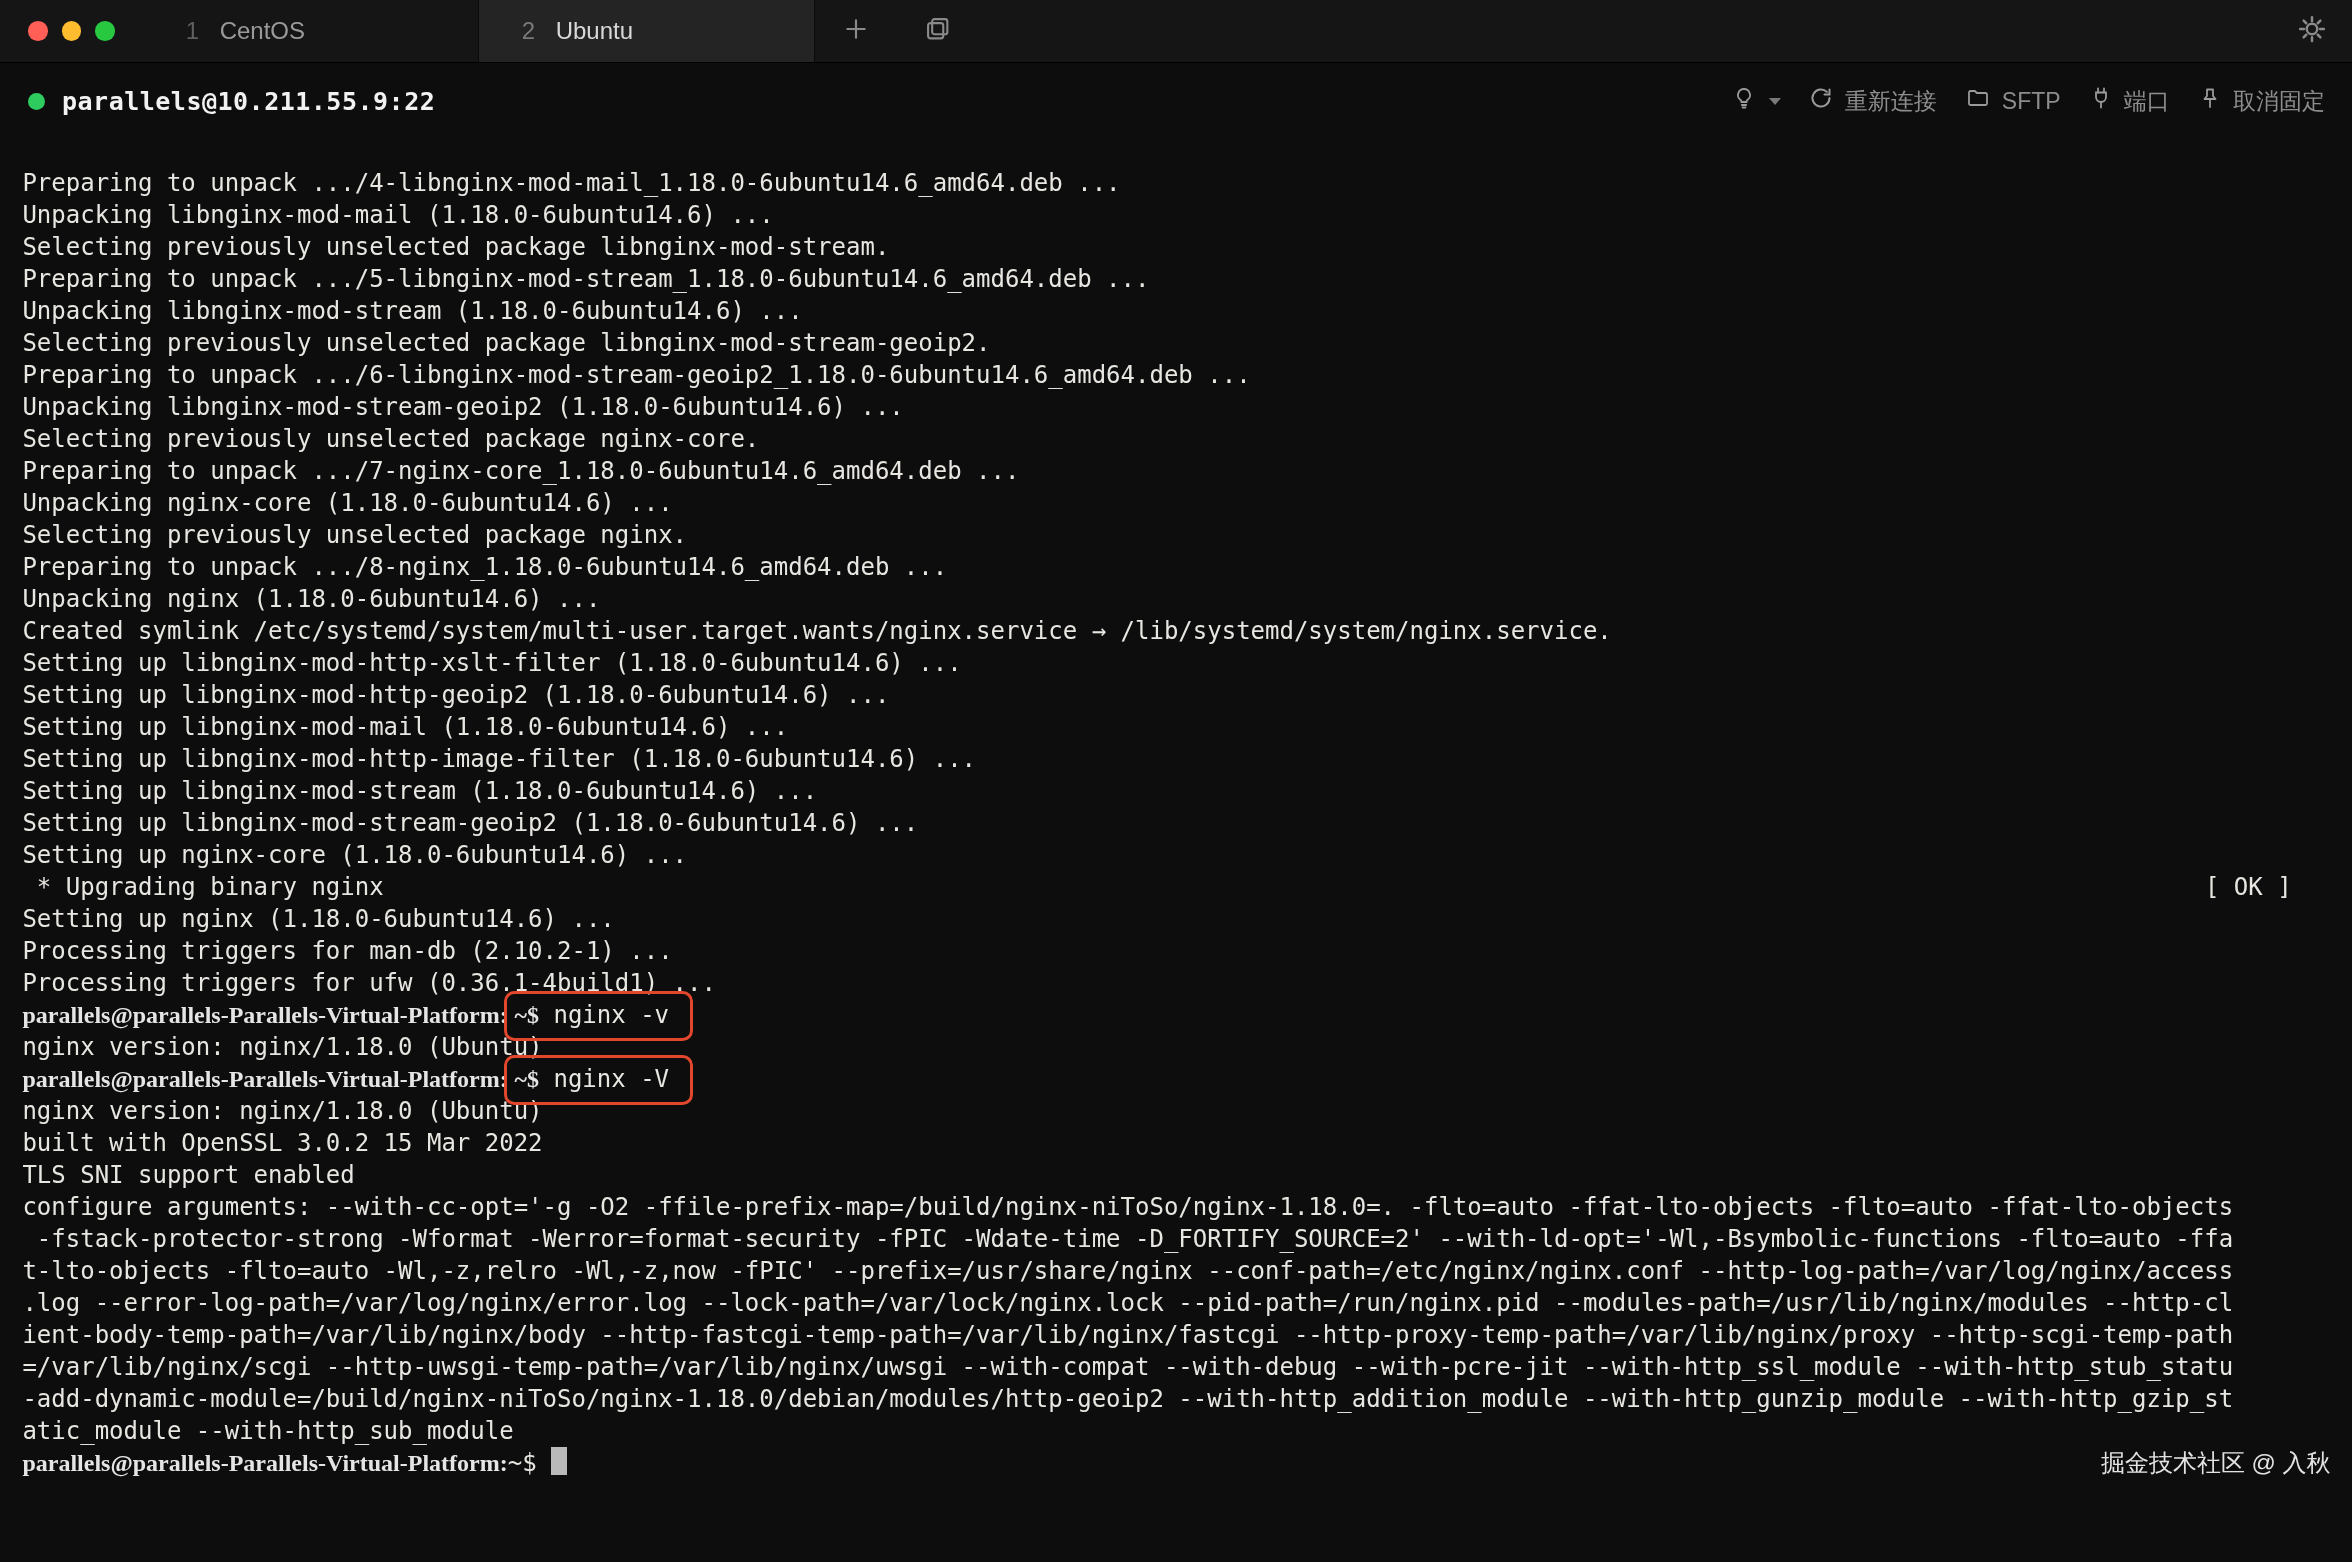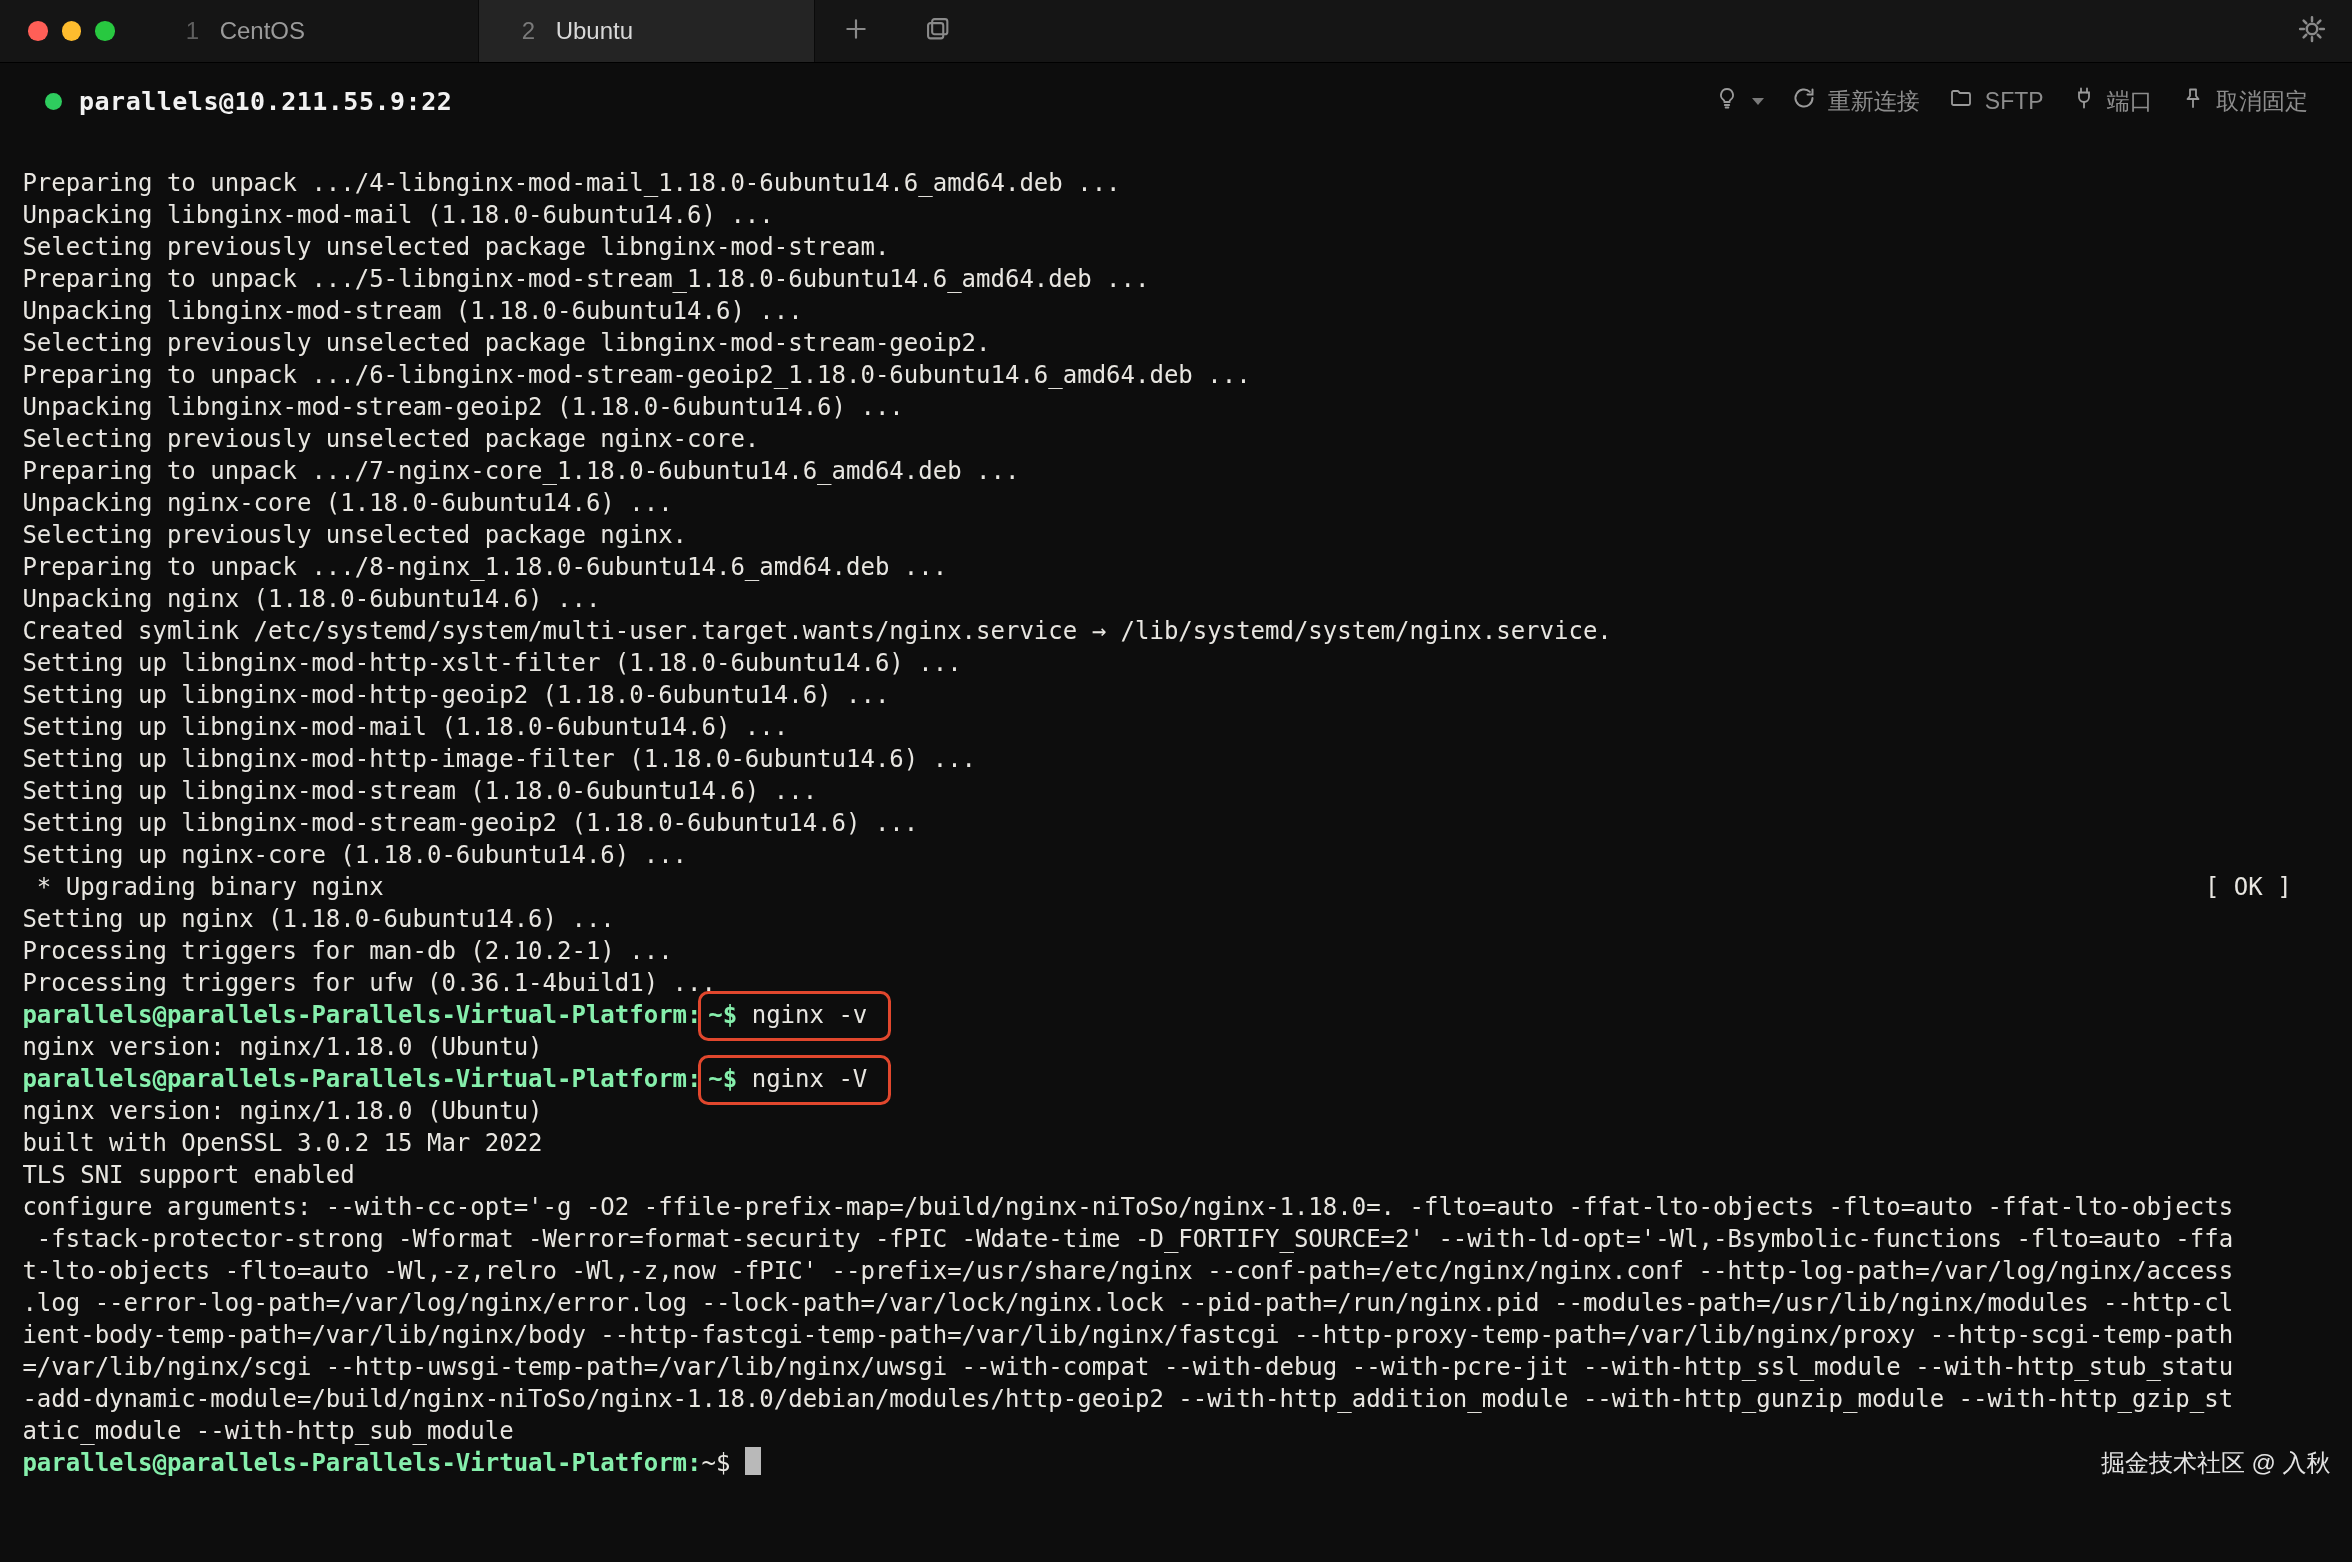--- a/index.html
+++ b/index.html
@@ -32,21 +32,21 @@
 
   .tabbar-btn {
     display:flex; align-items:center; justify-content:center;
     width:82px; color:#8a8a8a; cursor:pointer;
   }
   .titlebar-spacer { flex:1; }
   .gear-btn { display:flex; align-items:center; padding:0 26px; cursor:pointer; }
 
   
   .connbar {
-    height:76px; display:flex; align-items:center; padding:0 45px;
+    height:76px; display:flex; align-items:center; padding:0 28px;
     background:#0d0d0d;
   }
   .conn-dot { width:17px; height:17px; border-radius:50%; background:#2ecc5e; margin-right:17px; }
   .conn-host {
     font-family:"DejaVu Sans Mono", monospace; font-weight:bold;
     font-size:25px; color:#f2f2f2; letter-spacing:0.5px;
   }
   .conn-actions { margin-left:auto; display:flex; align-items:center; gap:28px; }
   .conn-action {
     display:flex; align-items:center; gap:11.2px; color:#8d8d8d; cursor:pointer;
@@ -58,21 +58,21 @@
     border-top:7.5px solid #7a7a7a; margin-left:1.9px;
   }
 
   
   .terminal {
     padding:28px 22.4px 0 22.4px; color:#e8e6e1;
     font-size:24px; line-height:32px;
   }
   .term-line { white-space:pre; height:32px; }
   .term-line.flex { display:flex; }
-  .prompt { color:#86efac; font-weight:bold; }
+  .prompt { color:#e5e5e5; font-weight:bold;font-family:Liberation Serif, serif; }
   .ok-status { margin-left:auto; margin-right:39px; }
   .cmd-box {
     display:inline-block; border:3.7px solid #e1472d; border-radius:10.3px;
     padding:4.7px 20.5px 6.5px 7.5px; margin:-11.2px 12px -11.2px -3.7px;
     position:relative; vertical-align:baseline;
   }
   .cursor {
     display:inline-block; width:16px; height:28px; background:#b9b9b9;
     vertical-align:-4.7px;
   }

